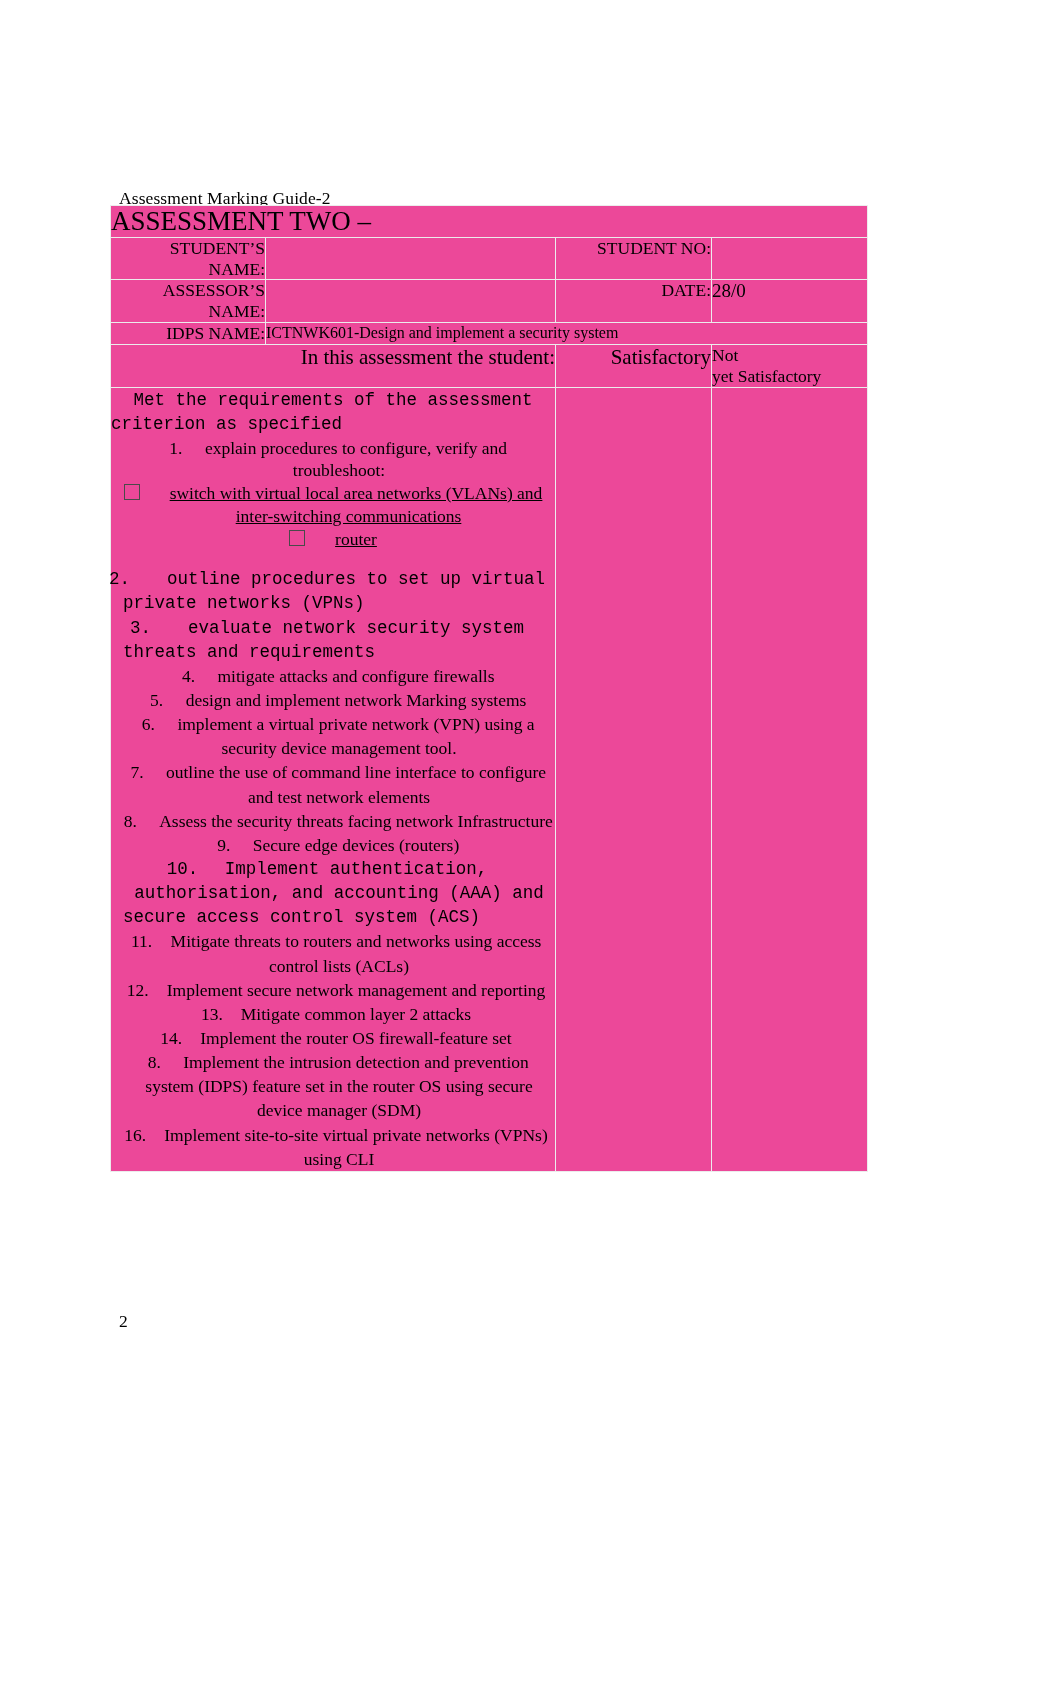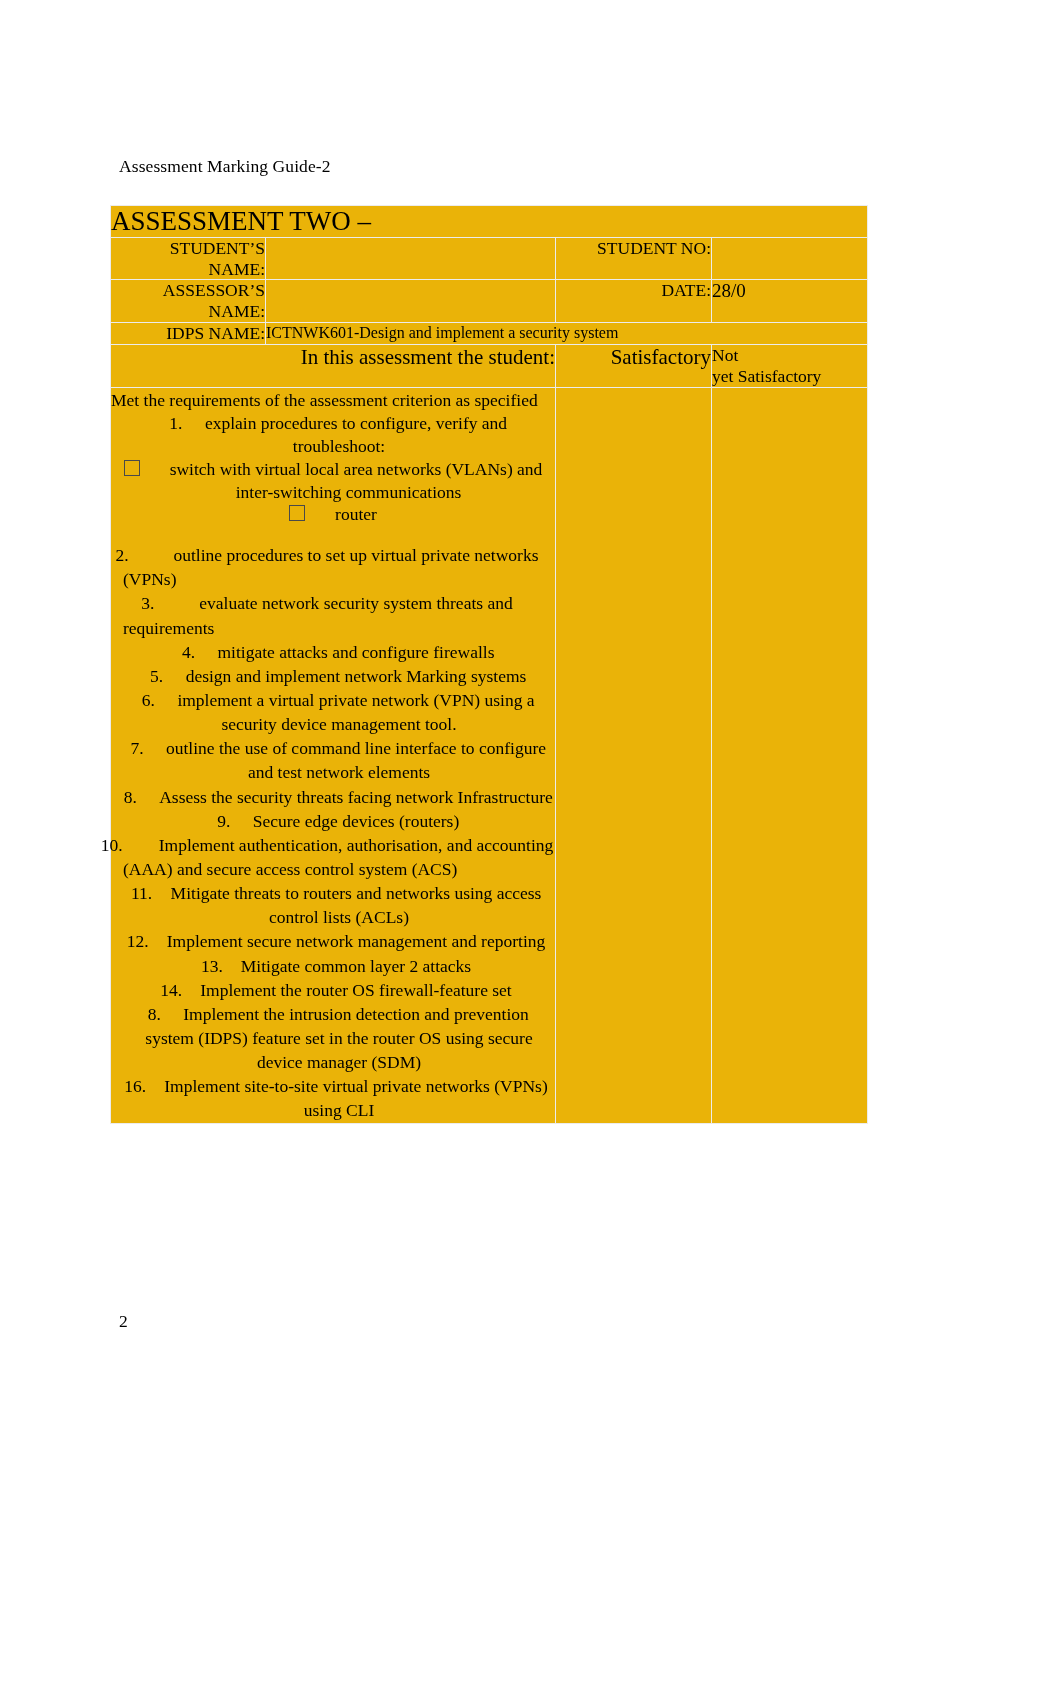--- a/index.html
+++ b/index.html
@@ -20,42 +20,42 @@
     position: absolute;
     left: 0; top: 0;
     width: 1062px;
     height: 1691px;
   }
 
   
   .doc-header {
     position: absolute;
     left: 119px;
-    top: 156px;
+    top: 188px;
     font-size: 17.5px;
     line-height: 1.25;
     letter-spacing: 0.1px;
     white-space: nowrap;
   }
 
   
   .marking-table {
     position: absolute;
     left: 110px;
     top: 205px;
     width: 757px;
     border-collapse: collapse;
     table-layout: fixed;
     background: #ffffff;
   }
   .marking-table td {
     border: 1px solid #ececec;
     vertical-align: top;
     padding: 0;
-    background: #eab308;
+    background: #ec4899;
   }
 
   
   .col-a { width: 155px; }
   .col-b { width: 290px; }
   .col-c { width: 156px; }
   .col-d { width: 156px; }
 
   .title-cell {
     padding: 14px 0 2px 9px;
@@ -112,36 +112,38 @@
     font-size: 17.5px;
     line-height: 1.38;
   }
   .crit-cell p {
     margin: 0;
     text-align: center;
   }
   .crit-justify {
     text-align: justify;
     text-align-last: left;
+    font-family: Liberation Mono, monospace;
   }
   .crit-indent {
     padding-left: 12px;
     text-indent: -12px;
   }
   .num {
     display: inline-block;
     min-width: 46px;
   }
   .num-wide {
     display: inline-block;
     min-width: 46px;
   }
   .sub {
     padding-left: 31px;
     text-indent: -31px;
+    text-decoration: underline;
   }
   .bullet-box {
     display: inline-block;
     width: 14px;
     height: 14px;
     border: 1px solid #4a4a4a;
     vertical-align: -1px;
     margin-right: 0;
   }
   .sub-gap {

